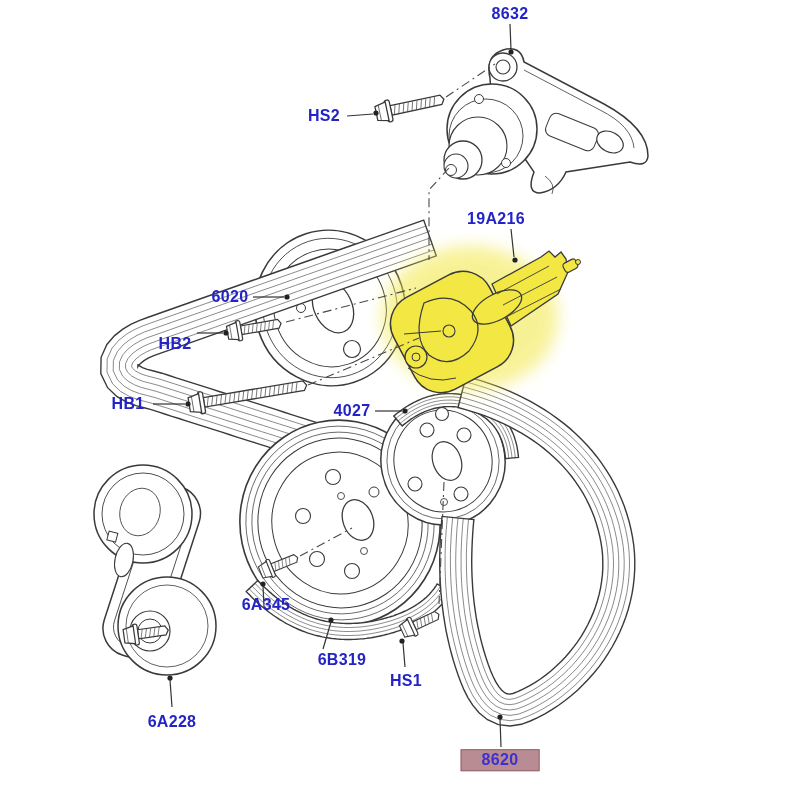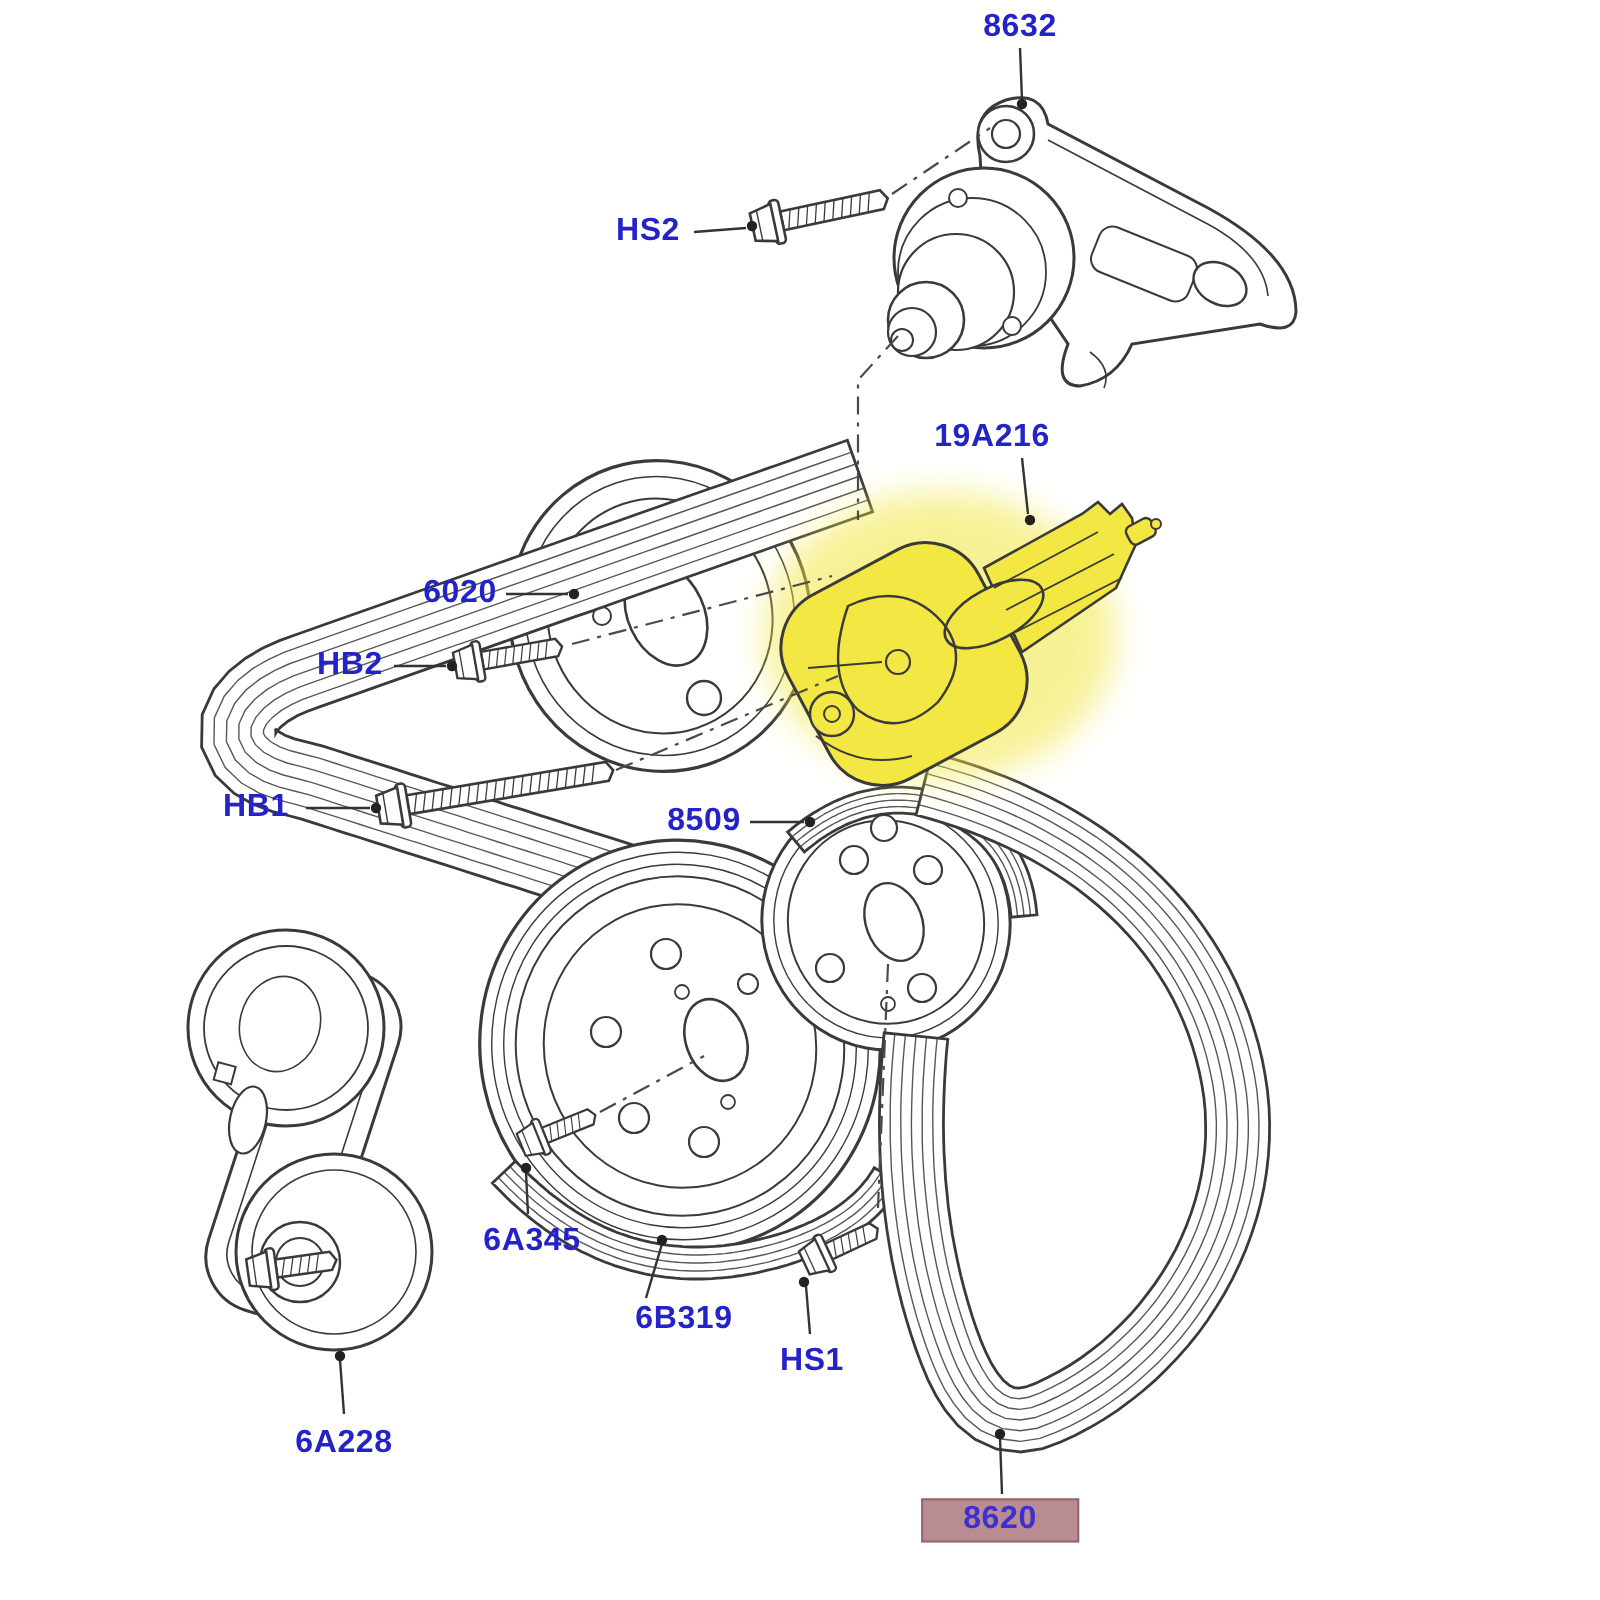--- a/index.html
+++ b/index.html
@@ -275,23 +275,23 @@
     <path d="M 500 719 L 501 747"></path> 
         <circle cx="500" cy="717" r="2.6" fill="#222" stroke="none"></circle>
   </g>
 </svg>
 
 <div class="labels">
   <div class="part-label" style="left:510px;top:14px">8632</div>
   <div class="part-label" style="left:324px;top:116px">HS2</div>
   <div class="part-label" style="left:496px;top:219px">19A216</div>
   <div class="part-label" style="left:230px;top:297px">6020</div>
-  <div class="part-label" style="left:175px;top:333px">HB2</div>
+  <div class="part-label" style="left:175px;top:344px">HB2</div>
   <div class="part-label" style="left:128px;top:404px">HB1</div>
-  <div class="part-label" style="left:352px;top:411px">8509</div>
-  <div class="part-label" style="left:266px;top:621px">6A345</div>
+  <div class="part-label" style="left:352px;top:411px">4027</div>
+  <div class="part-label" style="left:266px;top:605px">6A345</div>
   <div class="part-label" style="left:342px;top:660px">6B319</div>
   <div class="part-label" style="left:406px;top:681px">HS1</div>
   <div class="part-label" style="left:172px;top:722px">6A228</div>
   <div class="part-label selected" style="left:500px;top:760px">8620</div>
 </div>
 
 </div>
 
 </body></html>

